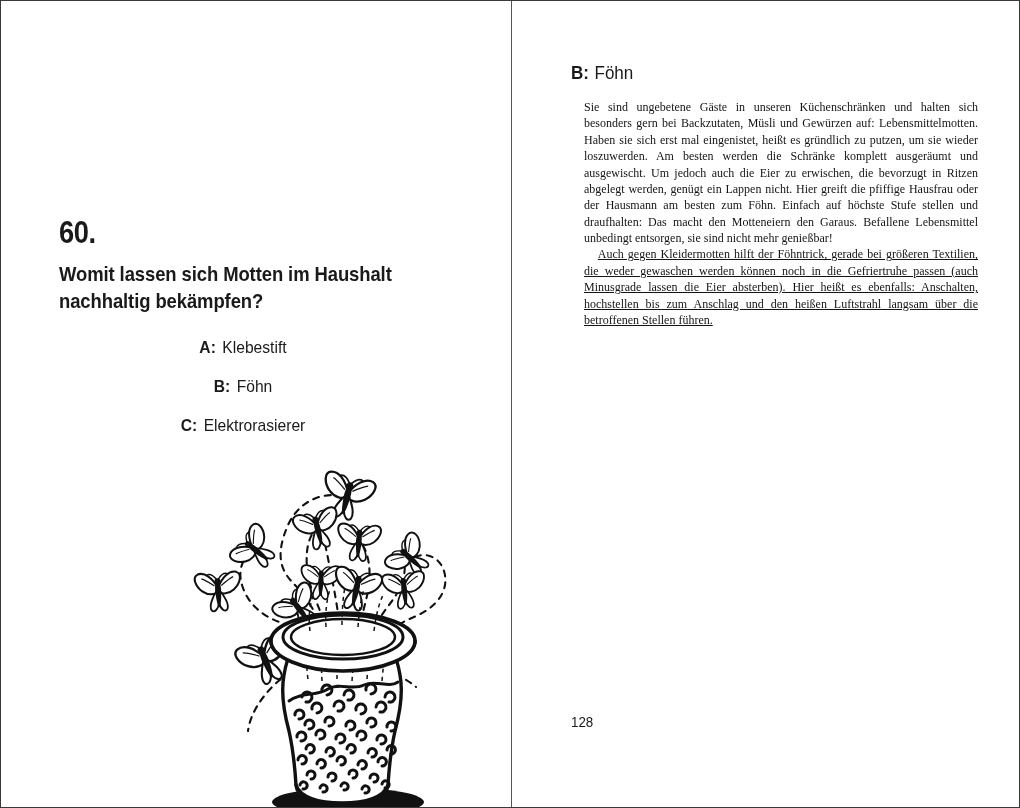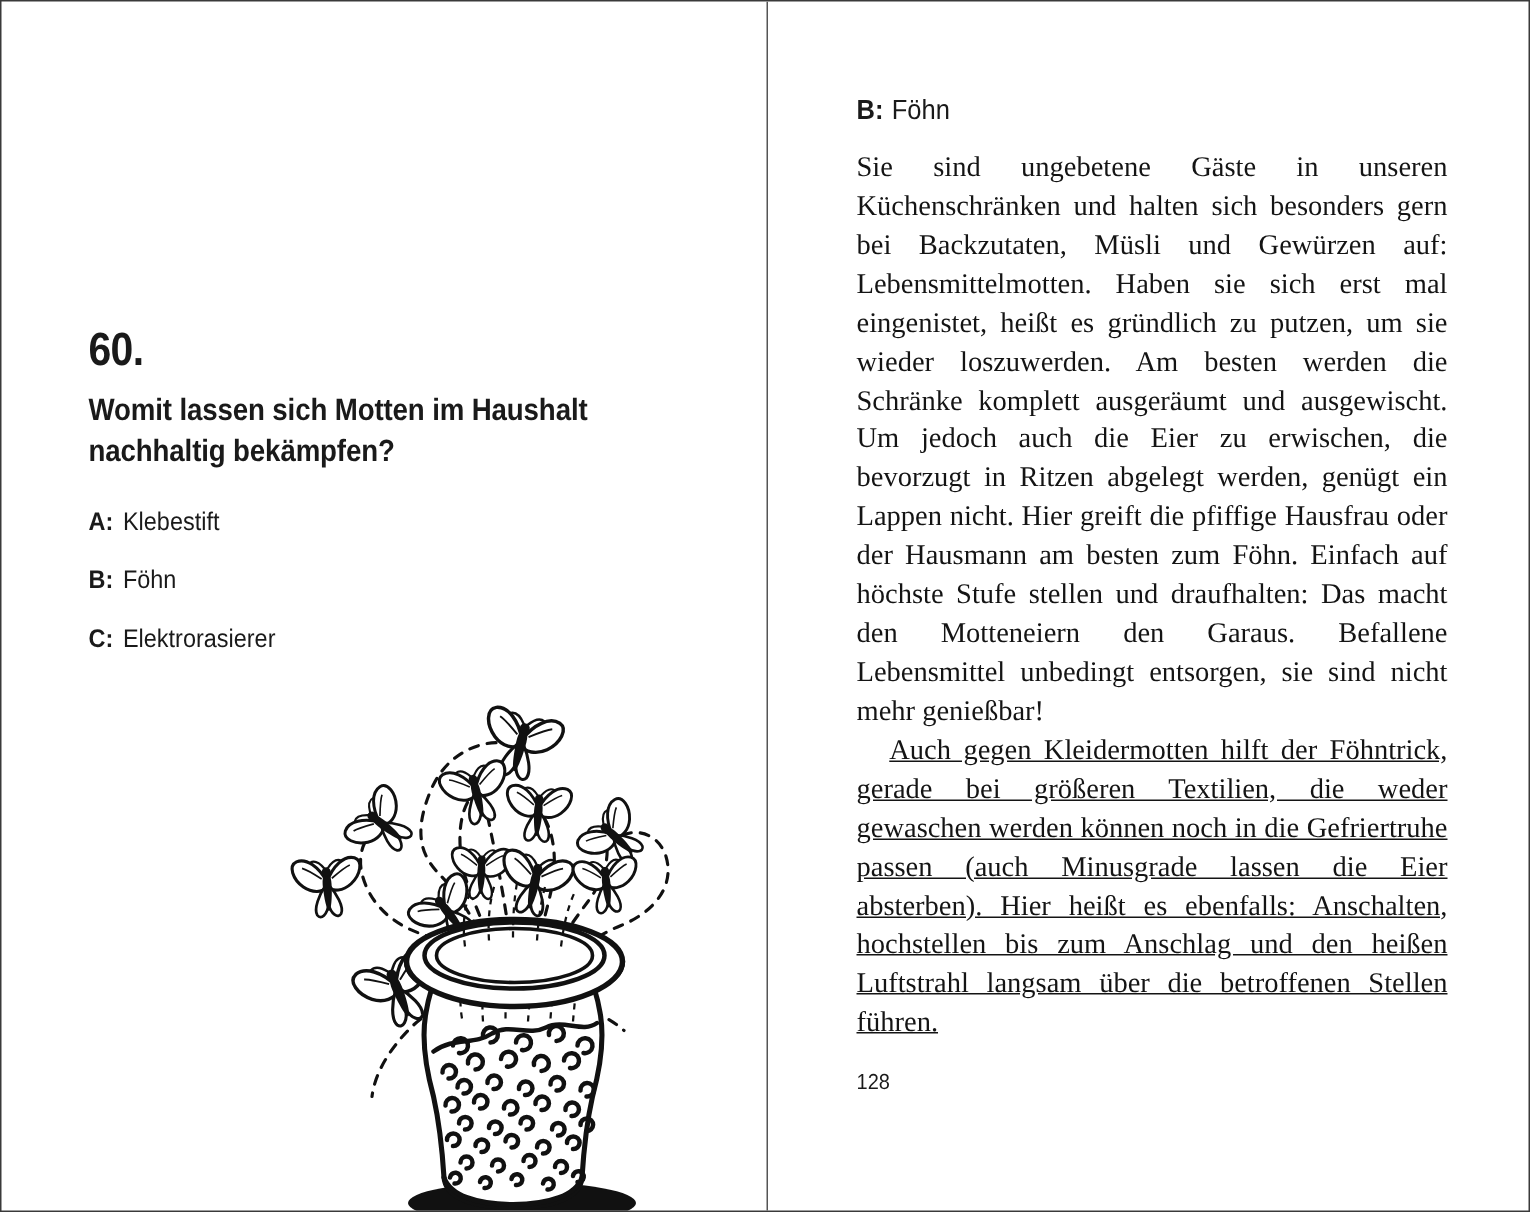--- a/index.html
+++ b/index.html
@@ -64,20 +64,21 @@
     transform: scaleX(0.90);
     transform-origin: left top;
     width: 430px;
     margin: 0;
   }
 
   #answers {
     position: absolute;
     left: 58px; top: 290px;
     width: 400px;
+    text-align: center;
   }
   .answer-row {
     font-family: "Liberation Sans", sans-serif;
     font-size: 17px;
     line-height: 1.0;
     color: #1a1a1a;
     margin-bottom: 22px;
     transform: scaleX(0.92);
     transform-origin: left center;
     white-space: nowrap;
@@ -110,24 +111,24 @@
     font-size: 18.5px;
     color: #1a1a1a;
     transform: scaleX(0.92);
     transform-origin: left center;
     white-space: nowrap;
   }
   #answer-heading .answer-key { font-weight: bold; margin-right: 6px; }
 
   #body-copy {
     position: absolute;
-    left: 60px; top: 98px;
+    left: 73px; top: 98px;
     width: 394px;
     font-family: "Liberation Serif", serif;
-    font-size: 19px;
+    font-size: 12px;
     line-height: 1.365;
     color: #141414;
     text-align: justify;
     text-justify: inter-word;
     hyphens: manual;
   }
   #body-copy p { margin: 0; }
   #body-copy p.indented { text-indent: 1.15em; text-decoration: underline; }
 
   #page-number {

